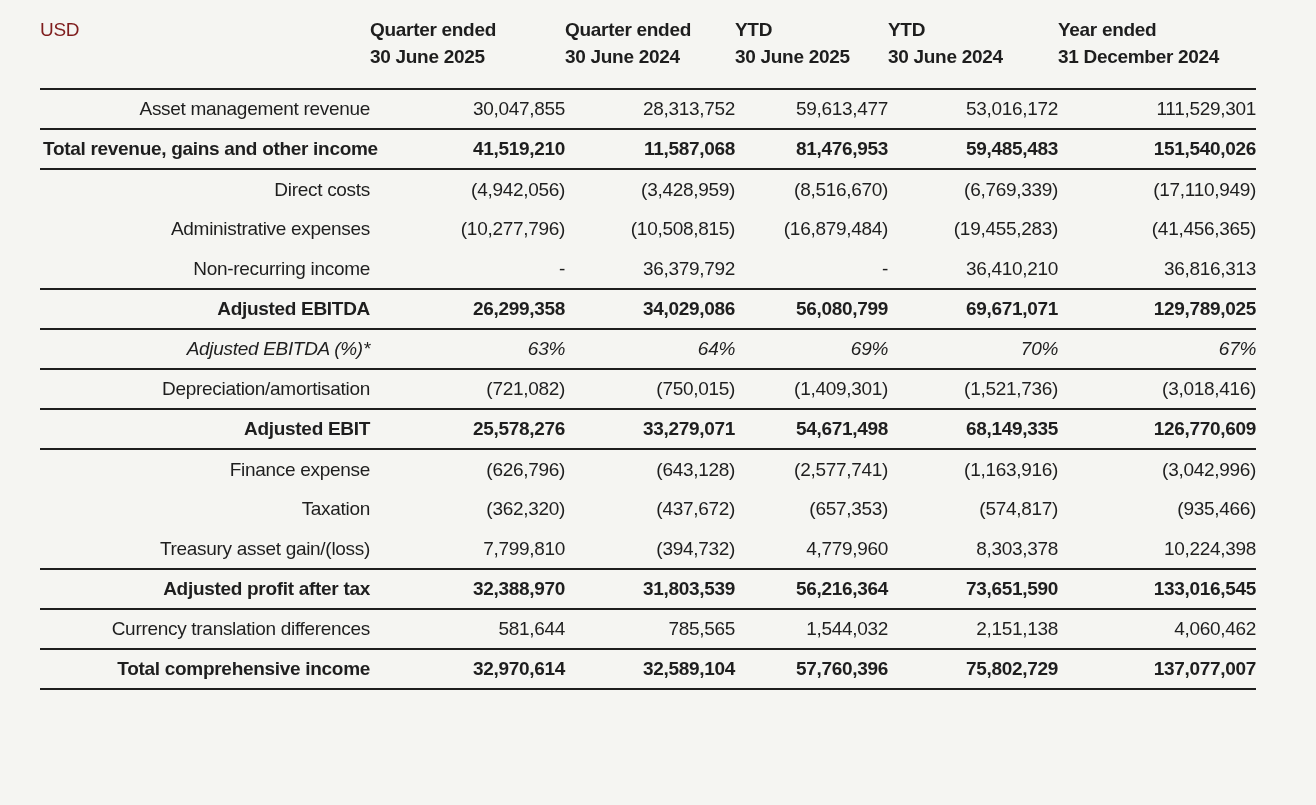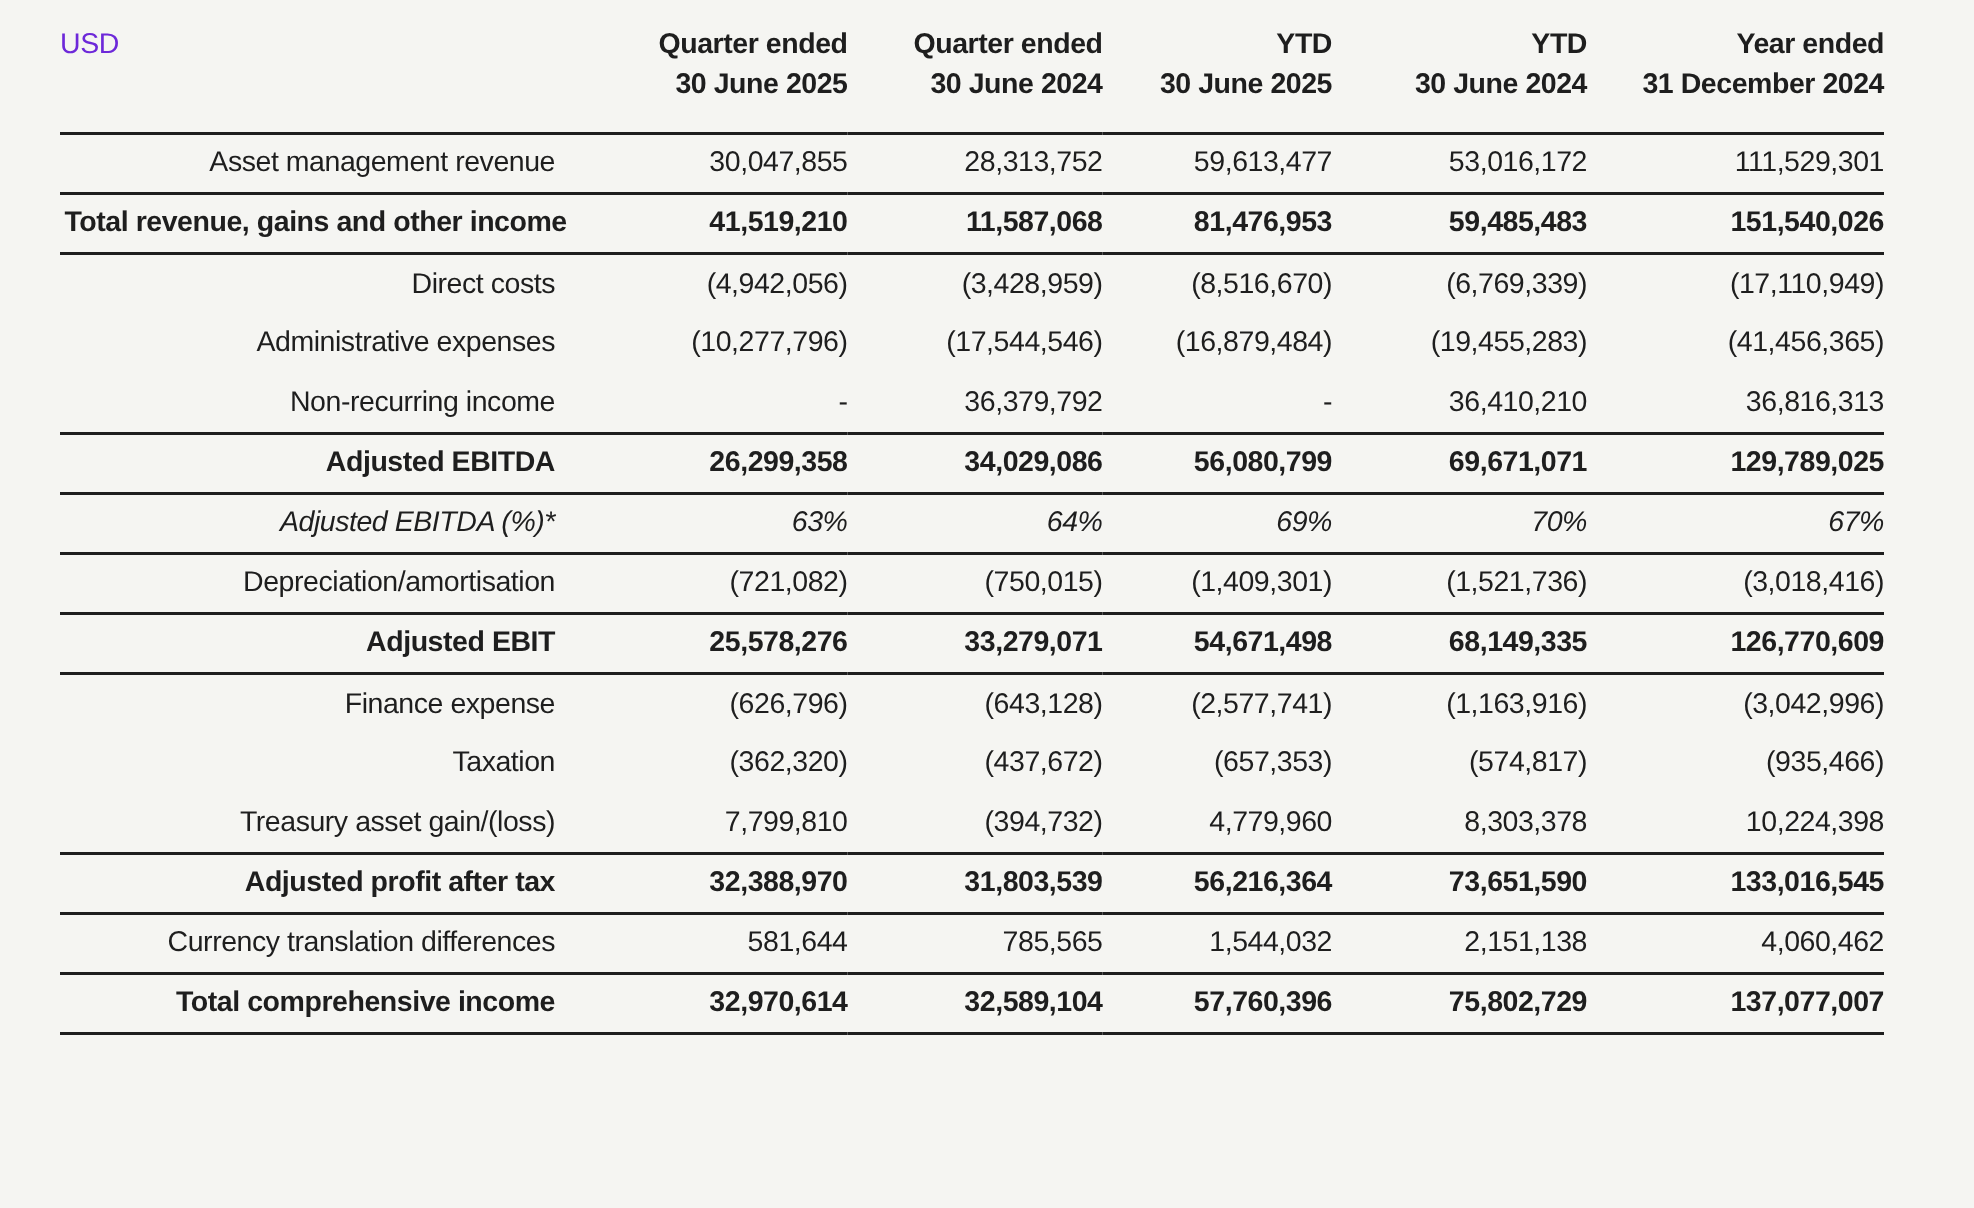--- a/index.html
+++ b/index.html
@@ -20,30 +20,30 @@
   table.fin {
     border-collapse: collapse;
     table-layout: fixed;
     width: 1216px;
     font-size: 19px;
     letter-spacing: -0.3px;
   }
   th, td { white-space: nowrap; overflow: visible; }
   thead th {
     font-weight: bold;
-    text-align: right;
+    text-align: left;
     vertical-align: top;
     padding: 8px 0 18px 0;
     line-height: 27px;
     border-bottom: 2px solid #1e1e1e;
   }
   thead th.label {
     text-align: left;
     font-weight: normal;
-    color: #6d28d9;
+    color: #7f1d1d;
   }
   tbody td {
     height: 40px;
     text-align: right;
     vertical-align: middle;
     padding: 0;
   }
   tbody td.label {
     text-align: right;
     padding-left: 3px;
@@ -118,21 +118,21 @@
           <td class="label">Direct costs</td>
           <td>(4,942,056)</td>
           <td>(3,428,959)</td>
           <td>(8,516,670)</td>
           <td>(6,769,339)</td>
           <td>(17,110,949)</td>
         </tr>
         <tr class="normal">
           <td class="label">Administrative expenses</td>
           <td>(10,277,796)</td>
-          <td>(17,544,546)</td>
+          <td>(10,508,815)</td>
           <td>(16,879,484)</td>
           <td>(19,455,283)</td>
           <td>(41,456,365)</td>
         </tr>
         <tr class="normal">
           <td class="label">Non-recurring income</td>
           <td>-</td>
           <td>36,379,792</td>
           <td>-</td>
           <td>36,410,210</td>

